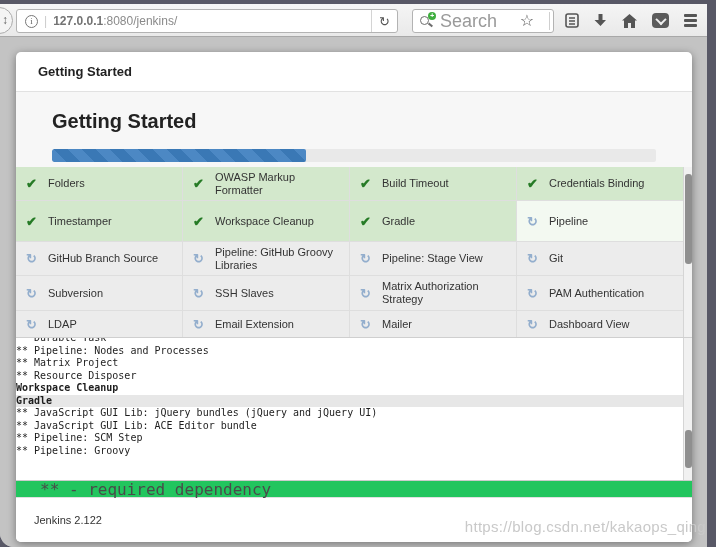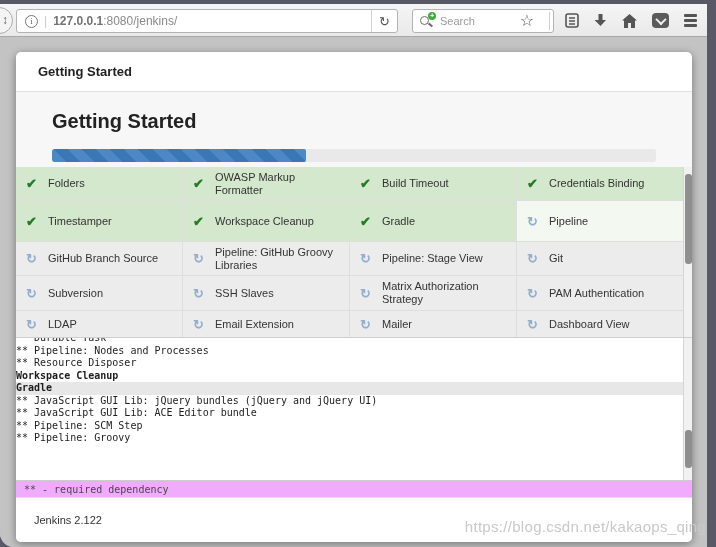--- a/index.html
+++ b/index.html
@@ -34,21 +34,21 @@
     background:#fff; border:1px solid #b3b3b3; border-radius:3px;
     display:flex; align-items:center; }
   .mag { position:relative; width:16px; height:14px; margin:0 4px 0 7px; flex:0 0 auto; }
   .mag .lens { position:absolute; left:0; top:2px; width:9px; height:9px;
     border:1.5px solid #6e6e6e; border-radius:50%; }
   .mag .handle { position:absolute; left:8px; top:10px; width:5px; height:1.8px;
     background:#6e6e6e; transform:rotate(40deg); }
   .mag .plus { position:absolute; left:8px; top:-2px; width:8px; height:8px;
     background:#3fae3f; border-radius:50%; color:#fff; font-size:7px; line-height:8px;
     text-align:center; font-weight:bold; }
-  .searchbox input { border:0; outline:0; flex:1; min-width:0; font-size:11px;
+  .searchbox input { border:0; outline:0; flex:1; min-width:0; font-size:18px;
     color:#4c1d95; font-family:"Liberation Sans",sans-serif; background:transparent; }
   .searchbox input::placeholder { color:#9a9a9a; }
   .tb-icons { position:absolute; right:10px; top:0; height:33px; display:flex;
     align-items:center; gap:15px; }
   .tb-ic { color:#555; font-size:16px; line-height:16px; }
   .sep-v { width:1px; height:18px; background:#cfcfcf; }
   .clip-ic svg, .dl-ic svg, .home-ic svg { display:block; }
   .pocket-ic { width:17px; height:15px; background:#5b5b5b; border-radius:4px;
     display:flex; align-items:center; justify-content:center; }
   .pocket-ic:after { content:""; width:6px; height:6px; border-right:2px solid #eee;
@@ -90,23 +90,23 @@
 
   
   .console { position:absolute; left:0; top:285px; width:100%; height:143px;
     background:#fff; border-top:1px solid #cfcfcf; overflow:hidden;
     font-family:"DejaVu Sans Mono", monospace; font-size:10px; color:#1d1d1d; }
   .console .lines { margin-top:-6px; padding-left:0; }
   .console .ln { line-height:12.5px; white-space:pre; }
   .console .ln.b { font-weight:bold; }
   .console .ln.hl { background:#e7e7e7; margin:0 0 0 -8px; padding-left:8px; }
   .req-line { position:absolute; left:0; top:428px; width:100%; height:18px;
-    background:#f0abfc; border-top:1px solid #ccc; border-bottom:1px solid #e0e0e0;
-    font-family:"DejaVu Sans Mono", monospace; font-size:10px; color:#4a4a4a;
-    line-height:17px; padding-left:8px; }
+    background:#22c55e; border-top:1px solid #ccc; border-bottom:1px solid #e0e0e0;
+    font-family:"DejaVu Sans Mono", monospace; font-size:16px; color:#4a4a4a;
+    line-height:17px; padding-left:24px; }
   .dlg-footer { position:absolute; left:0; top:446px; width:100%; height:44px;
     background:#fff; display:flex; align-items:center; padding-left:18px;
     font-size:11px; color:#333; }
 
   .watermark { position:absolute; right:10px; bottom:12px; z-index:60;
     font-size:15px; color:#c9c9c9; letter-spacing:.3px; }
 </style>
 </head>
 <body>
 
@@ -283,20 +283,21 @@
           <div class="thumb" style="top:7px;height:90px;"></div>
         </div>
       </div>
 
       <div class="console">
         <div class="lines" id="console-lines">
   <div class="ln">** Durable Task</div>
 
   <div class="ln">** Pipeline: Nodes and Processes</div>
 
+  <div class="ln">** Matrix Project</div>
 
   <div class="ln">** Resource Disposer</div>
 
   <div class="ln b">Workspace Cleanup</div>
 
   <div class="ln b hl">Gradle</div>
 
 
   <div class="ln">** JavaScript GUI Lib: jQuery bundles (jQuery and jQuery UI)</div>
 

